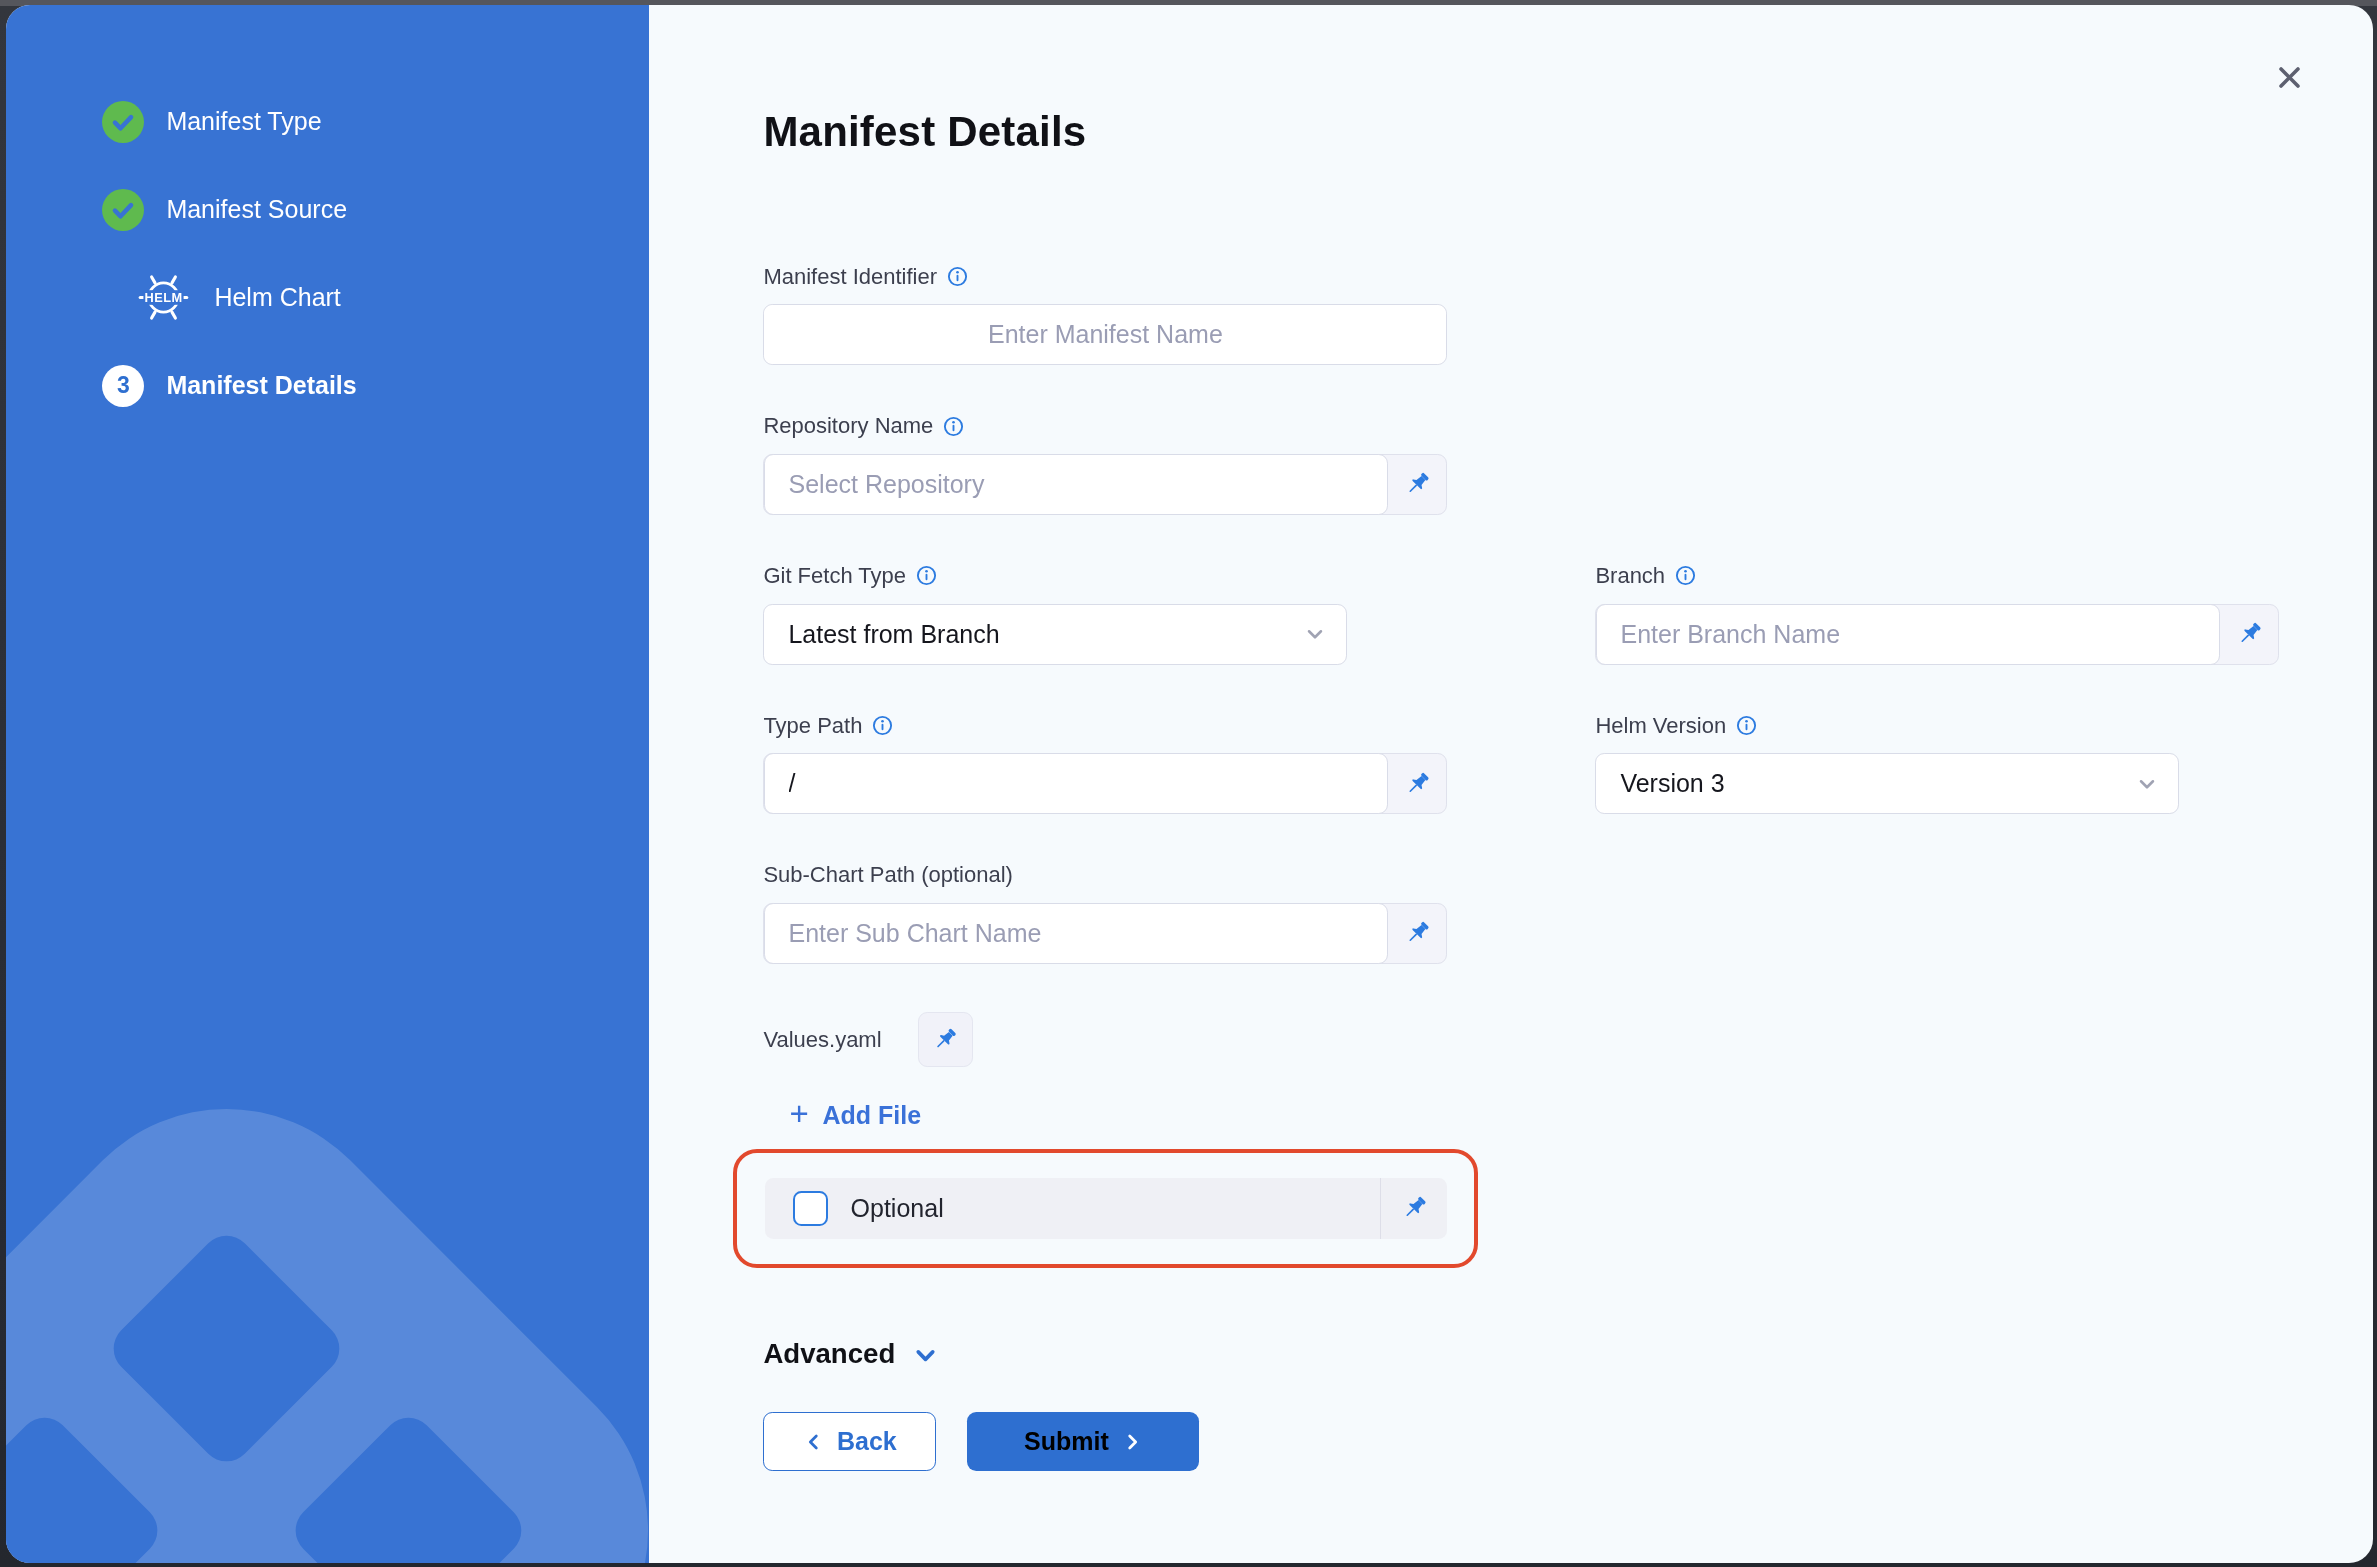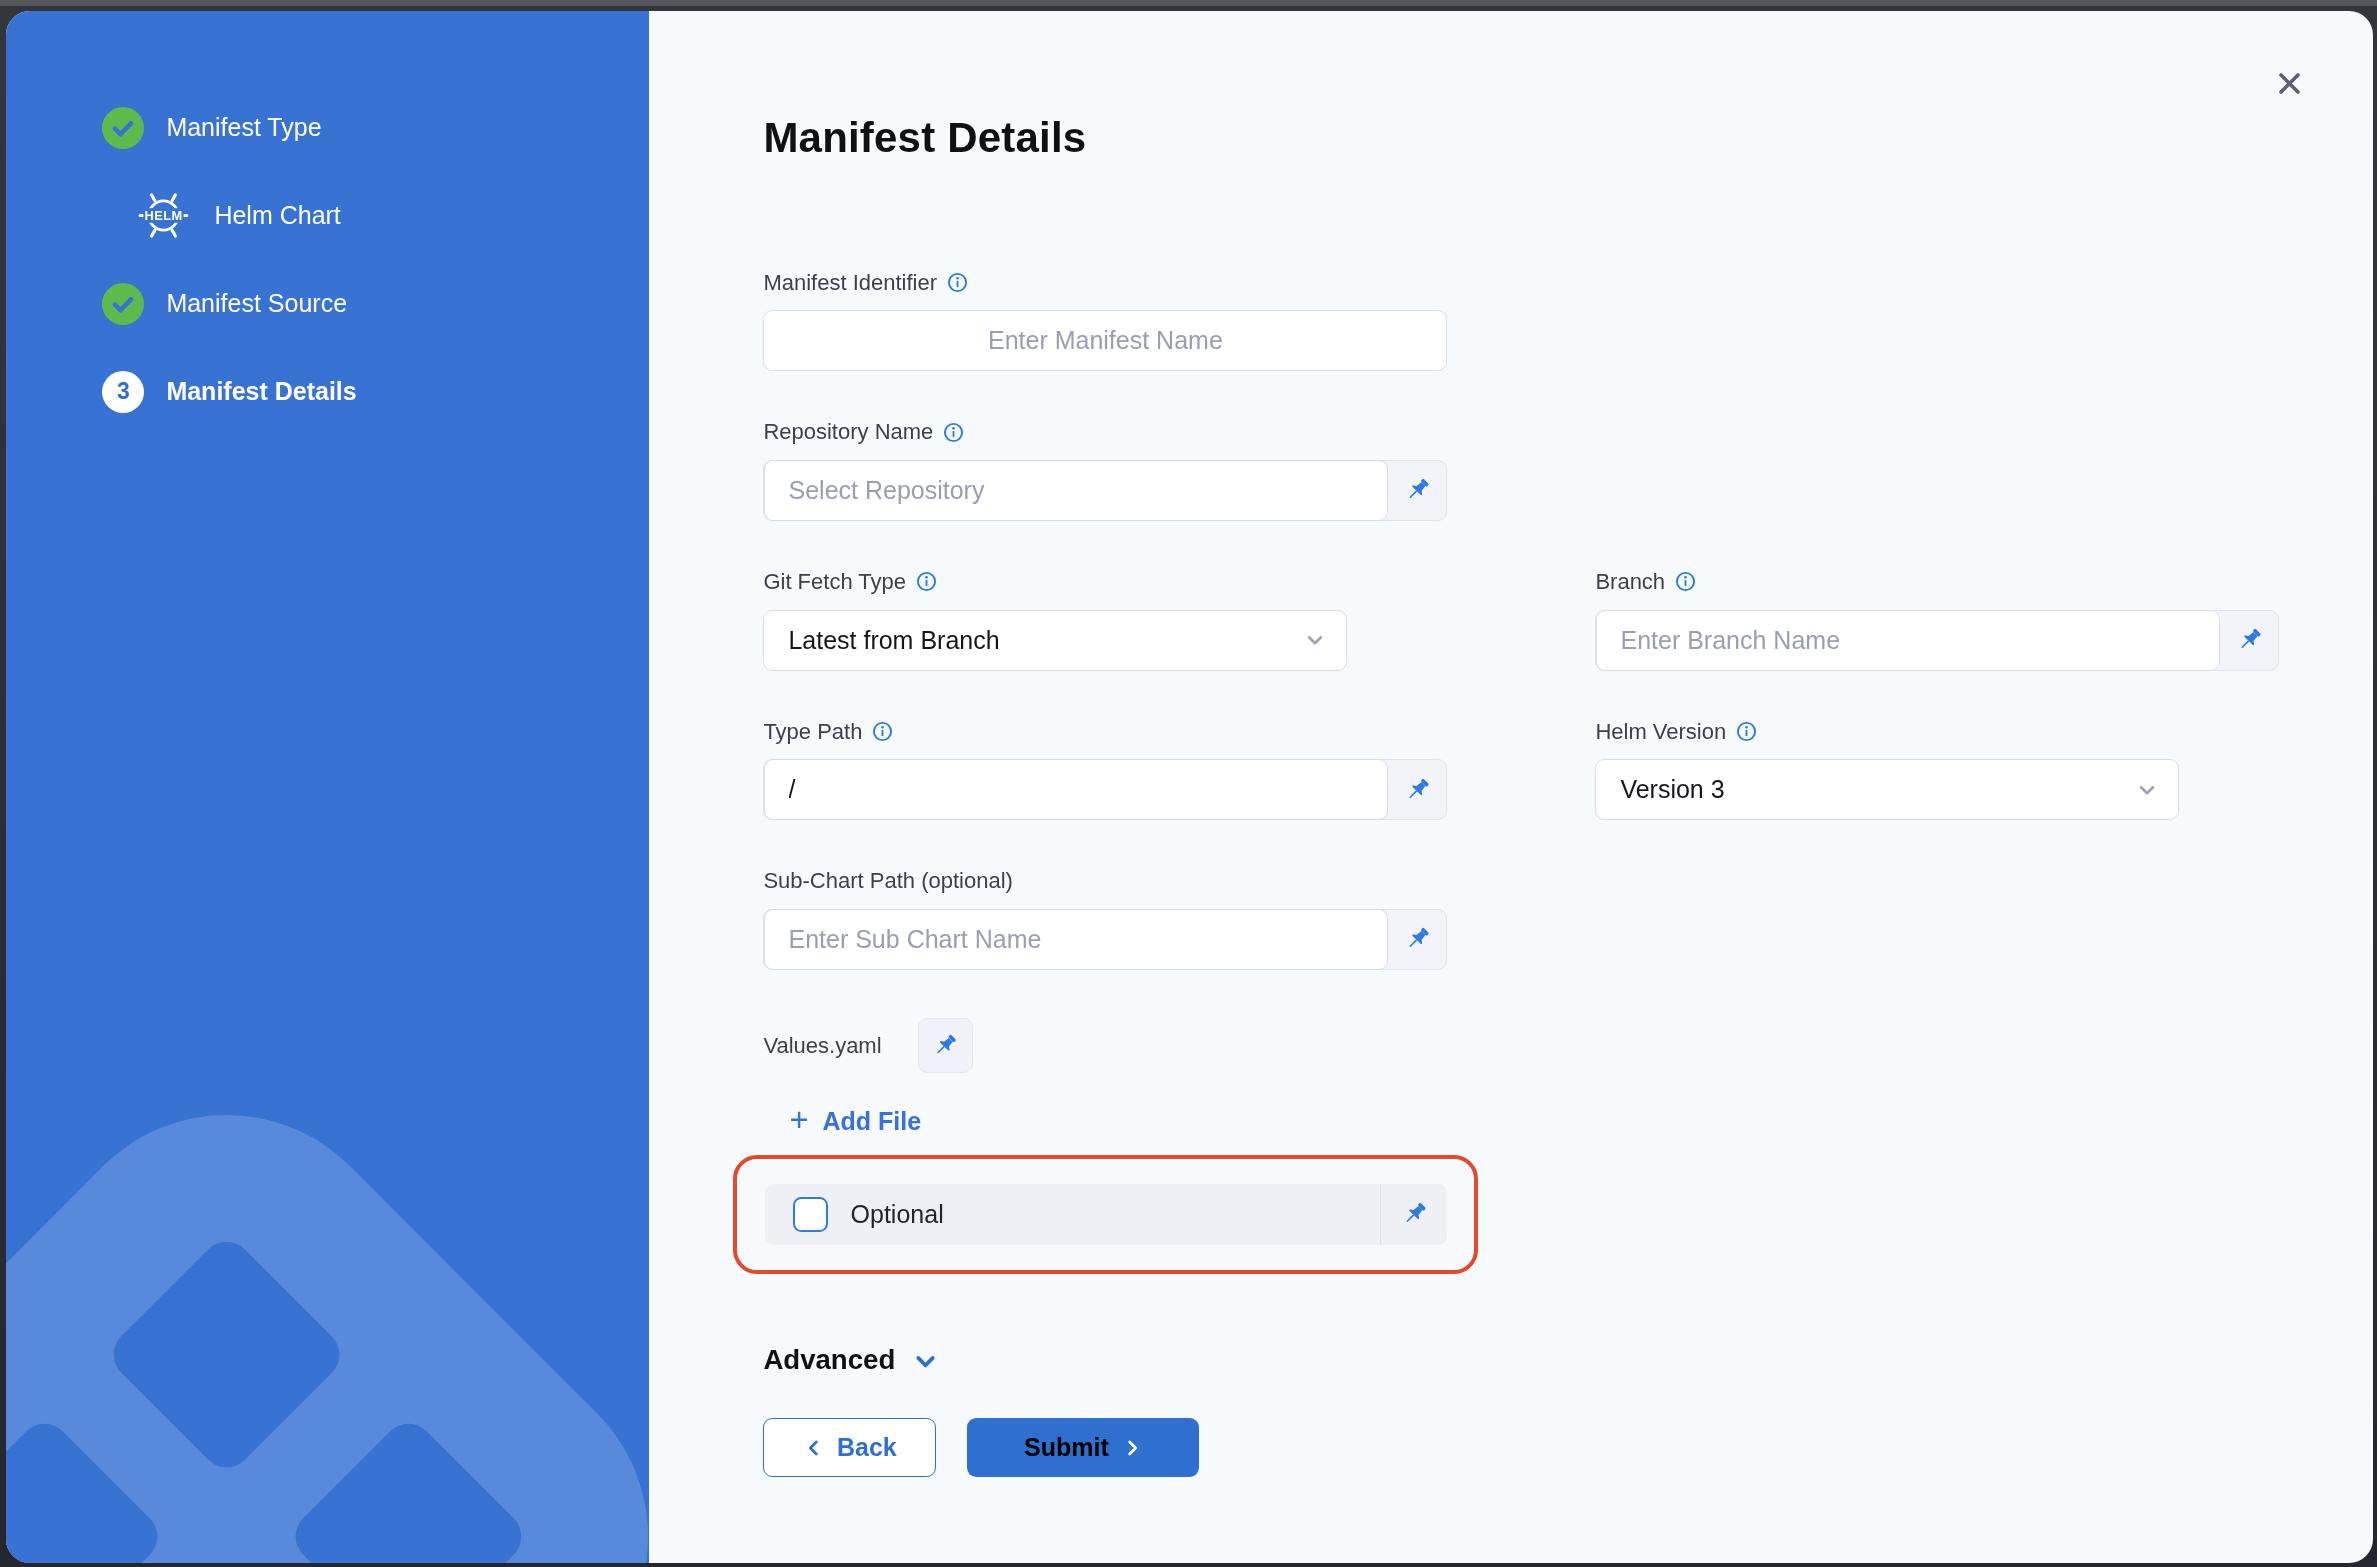--- a/index.html
+++ b/index.html
@@ -1,21 +1,21 @@
 <!DOCTYPE html>
 <html style="font-size:14.7px"><head>
 <meta charset="utf-8">
 <style>
   html,body{margin:0;padding:0;}
   body{width:2377px;height:1567px;overflow:hidden;background:#4b4d54;
        font-family:"Liberation Sans","DejaVu Sans",sans-serif;}
   .stage{position:relative;width:2377px;height:1567px;
          background:linear-gradient(180deg,#55565c 0px,#55565c 5.5px,#33363d 6.4px,#24272e 100%);}
   .modal{position:absolute;left:6.4px;top:4.6px;right:3.7px;bottom:3.7px;border-radius:24px;
-         overflow:hidden;display:flex;background:#f6fafd;margin-top:6px;}
+         overflow:hidden;display:flex;background:#f6fafd;}
 
   
   .sidebar{width:643px;flex-shrink:0;background:#3873d3;position:relative;overflow:hidden;}
   .steps{padding:96px 0 0 96px;display:flex;flex-direction:column;gap:46px;position:relative;z-index:2;}
   .step{display:flex;align-items:center;gap:22px;height:42px;color:#ffffff;font-size:25px;cursor:pointer;}
   .step.sub{padding-left:35px;gap:24px;}
   .step-circle{width:42px;height:42px;flex-shrink:0;display:flex;align-items:center;justify-content:center;}
   .step-circle svg{display:block;}
   .num-badge{width:42px;height:42px;border-radius:50%;background:#ffffff;color:#2e6fd0;
              display:flex;align-items:center;justify-content:center;font-weight:700;font-size:23px;flex-shrink:0;}
@@ -84,49 +84,49 @@
         <div class="step">
           <span class="step-circle">
             <svg width="42" height="42" viewBox="0 0 24 24">
               <circle cx="12" cy="12" r="12" fill="#5fba4e"></circle>
               <polyline points="7.4,12.4 10.6,15.6 16.6,9.2" fill="none" stroke="#3873d3" stroke-width="2.6" stroke-linecap="round" stroke-linejoin="round"></polyline>
             </svg>
           </span>
           <span class="step-label">Manifest Type</span>
         </div>
 
+        <div class="step">
+          <span class="step-circle">
+            <svg width="42" height="42" viewBox="0 0 24 24">
+              <circle cx="12" cy="12" r="12" fill="#5fba4e"></circle>
+              <polyline points="7.4,12.4 10.6,15.6 16.6,9.2" fill="none" stroke="#3873d3" stroke-width="2.6" stroke-linecap="round" stroke-linejoin="round"></polyline>
+            </svg>
+          </span>
+          <span class="step-label">Manifest Source</span>
+        </div>
+
         <div class="step sub">
           <span class="helm-badge">
             <svg width="53" height="53" viewBox="0 0 58 58" style="font-size:27px">
               <g stroke="#ffffff" stroke-width="3.4" stroke-linecap="round">
                 <line x1="38.3" y1="13.0" x2="42.0" y2="6.5"></line>
                 <line x1="19.7" y1="13.0" x2="16.0" y2="6.5"></line>
                 <line x1="47.5" y1="29" x2="54.5" y2="29"></line>
                 <line x1="10.5" y1="29" x2="3.5" y2="29"></line>
                 <line x1="38.3" y1="45.0" x2="42.0" y2="51.5"></line>
                 <line x1="19.7" y1="45.0" x2="16.0" y2="51.5"></line>
               </g>
               <circle cx="29" cy="29" r="16" fill="none" stroke="#ffffff" stroke-width="3"></circle>
               <rect x="7" y="21" width="44" height="16" fill="#3873d3"></rect>
               <text x="29" y="34" text-anchor="middle" font-size="14" font-weight="800" letter-spacing="0.5" fill="#ffffff" font-family="Liberation Sans, DejaVu Sans, sans-serif">HELM</text>
             </svg>
           </span>
           <span class="step-label">Helm Chart</span>
         </div>
 
-        <div class="step">
-          <span class="step-circle">
-            <svg width="42" height="42" viewBox="0 0 24 24">
-              <circle cx="12" cy="12" r="12" fill="#5fba4e"></circle>
-              <polyline points="7.4,12.4 10.6,15.6 16.6,9.2" fill="none" stroke="#3873d3" stroke-width="2.6" stroke-linecap="round" stroke-linejoin="round"></polyline>
-            </svg>
-          </span>
-          <span class="step-label">Manifest Source</span>
-        </div>
-
         <div class="step current">
           <span class="num-badge">
             <span>3</span>
           </span>
           <span class="step-label">Manifest Details</span>
         </div>
 
       </div>
 
       <svg class="watermark" viewBox="0 0 1000 1000">

